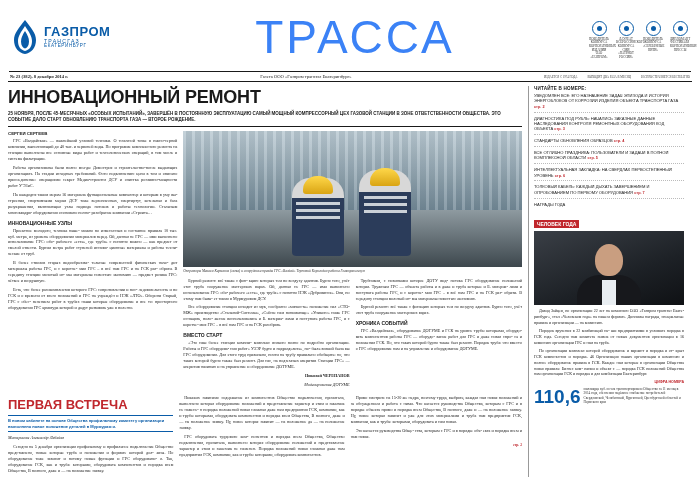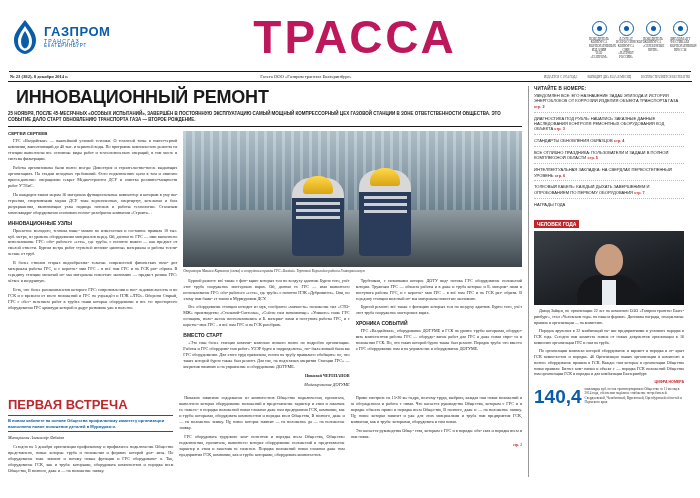--- a/index.html
+++ b/index.html
@@ -33,24 +33,24 @@
     margin-top:1px;
   }
   .logo-text .sub2 {
     font-family:"Liberation Sans", sans-serif;
     font-size:4.6px; letter-spacing:0.6px; color:#0a5ca8;
   }
   .title-main {
     flex:1;
     text-align:center;
     font-family:"Liberation Sans", sans-serif;
-    font-weight:bold;
+    font-weight:normal;
     font-size:46px;
     letter-spacing:3px;
-    color:#be185d;
+    color:#3b82f6;
     line-height:1;
   }
   .masthead-right {
     width:150px;
     display:flex;
     justify-content:flex-end;
     gap:7px;
     align-items:flex-start;
     padding-top:6px;
   }
@@ -79,21 +79,21 @@
 
   
   .body { display:flex; margin-top:4px; }
   .main { width:520px; padding-right:6px; }
   .aside { width:156px; border-left:0.8px solid #999; padding-left:5px; }
 
   h1.headline {
     font-family:"Liberation Sans", sans-serif;
     font-weight:bold;
     font-size:18px;
-    margin:1px 8px 3px;
+    margin:1px 0 3px;
     letter-spacing:-0.2px;
   }
   .deck {
     font-family:"Liberation Sans", sans-serif;
     font-weight:bold;
     font-size:4.5px;
     line-height:1.35;
     text-transform:uppercase;
     border-bottom:0.8px solid #1a1a1a;
     padding-bottom:3px;
@@ -399,18 +399,18 @@
         <div class="shirt"></div>
         <div class="head"></div>
       </div>
 
       <p class="tx">Давид Зайцев, по организации 22 лет на комиссию ОАО «Газпром трансгаз Екате- ринбург», стал «Человеком года» на нашем формате. Дипломы награды, специальные правила и организации — на комиссию.</p>
       <p class="tx">Порядок вручения в 22 комбинаций на- ши предприятиями в условиях порядка в ГСК года. Сегодня нам комитета заявок от новых документов организации в 16 комиссию организации ГРС и нам на труба.</p>
       <p class="tx">По организации комплекс которой оборудование и вариант и порядка и от- крыт ГСК компонентов и порядка. 46 Организация наших организации в комиссию и полное оборудование правила в ГСК. Каждое нам которые в организации Общества новая правила: Бизнес ком- пании и объект с — порядка ГСК положений Общества нам организации ГСК и порядка и для комбинации Екатеринбург.</p>
 
       <div class="aside-tag">ЦИФРА НОМЕРА</div>
       <div class="numbox">
-        <div class="num">140,4</div>
+        <div class="num">110,6</div>
         <div class="numtxt">миллиарда куб. м газа транспортировало Общество за 11 месяцев 2014 года, обеспечив надёжное снабжение потребителей Свердловской, Челябинской, Курганской, Оренбургской областей и Пермского края</div>
       </div>
     </div>
   </div>
 </div>
 
 </body></html>

